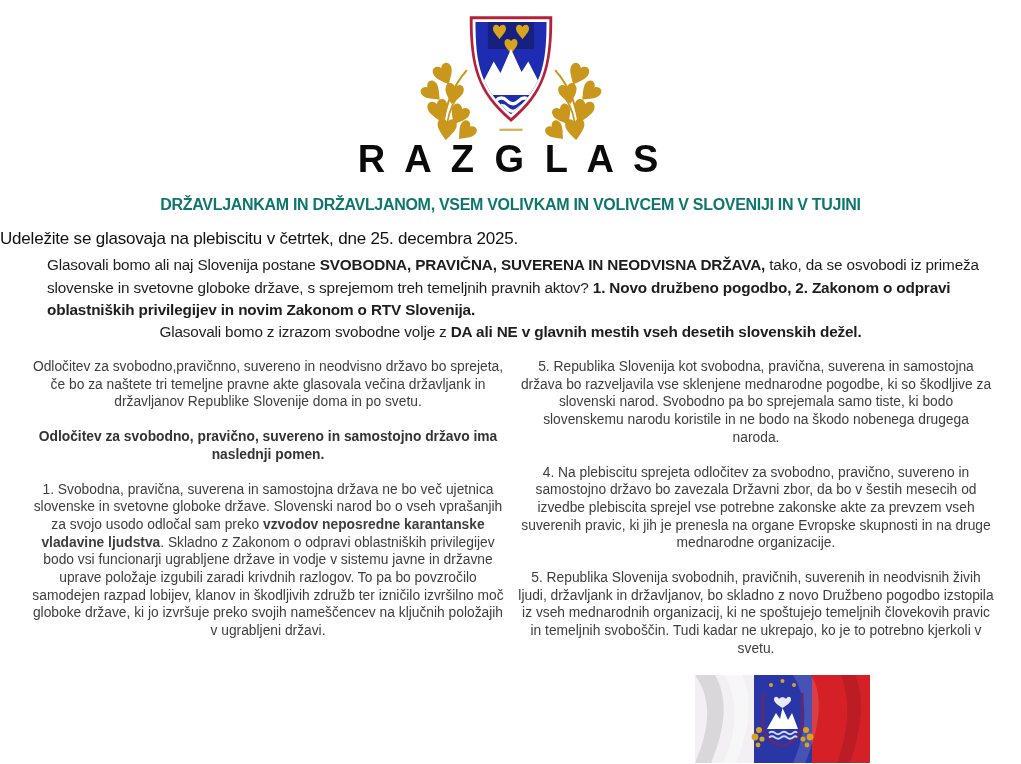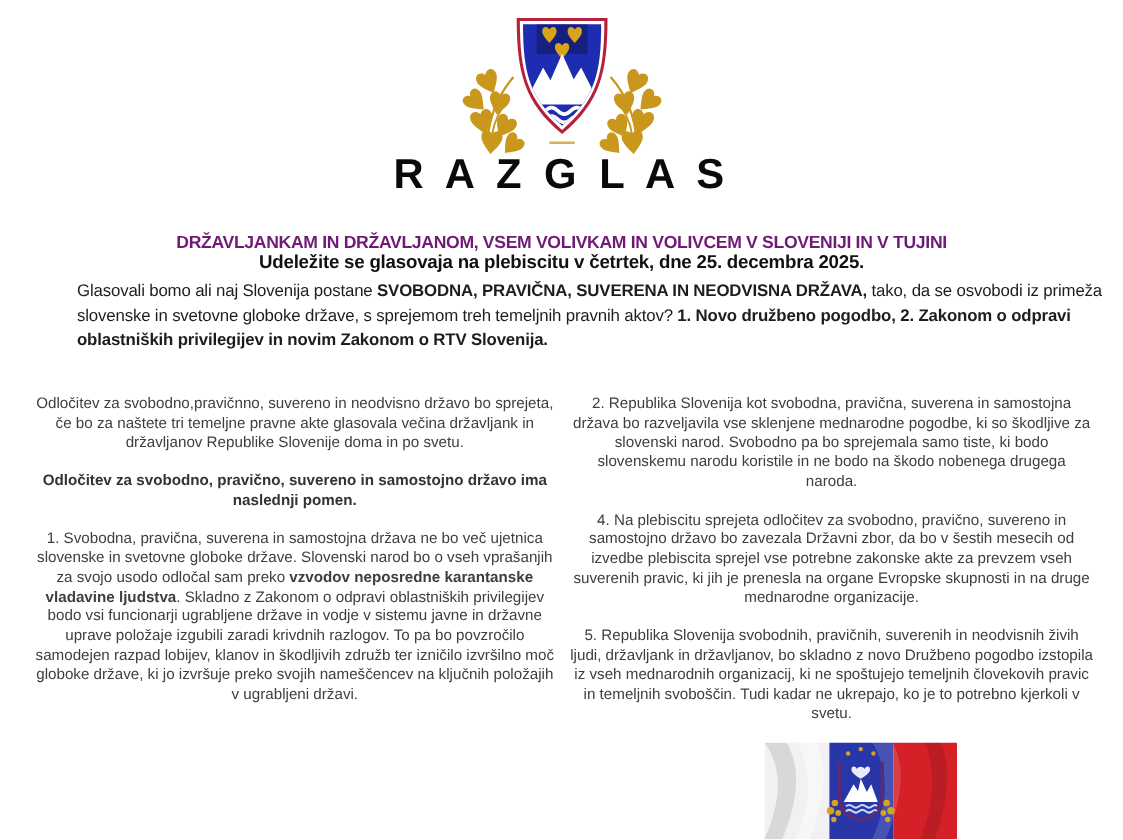--- a/index.html
+++ b/index.html
@@ -7,30 +7,30 @@
   .page {
     position:relative; width:1021px; height:764px; background:#ffffff;
     overflow:hidden; font-family:"Liberation Sans", sans-serif; color:#3d3d3d;
   }
   .coat { position:absolute; top:4px; left:50%; transform:translateX(-50%); }
   .title {
     position:absolute; top:138px; left:0; width:100%; text-align:center;
     font-size:38px; font-weight:bold; color:#0a0a0a; letter-spacing:5px; white-space:nowrap;
   }
   .subtitle {
-    position:absolute; top:212px; left:0; width:100%; text-align:center;
-    font-size:16px; font-weight:bold; color:#701a75; letter-spacing:-0.3px; white-space:nowrap;
+    position:absolute; top:196px; left:0; width:100%; text-align:center;
+    font-size:16px; font-weight:bold; color:#0f766e; letter-spacing:-0.3px; white-space:nowrap;
   }
   .dateline {
-    position:absolute; top:229px; left:0; width:100%; text-align:center;
-    font-size:17px; font-weight:bold; color:#111111; letter-spacing:-0.2px;
+    position:absolute; top:229px; left:0; width:100%; text-align:left;
+    font-size:17px; font-weight:normal; color:#111111; letter-spacing:-0.2px;
   }
   .intro {
     position:absolute; top:254px; left:47px; width:945px;
-    font-size:15.3px; line-height:22.6px; color:#1d1d1d; letter-spacing:-0.15px;margin-left:23px;
+    font-size:15.3px; line-height:22.6px; color:#1d1d1d; letter-spacing:-0.15px;
   }
   .ballot {
     position:absolute; top:323px; left:0; width:100%; text-align:center;
     font-size:15.3px; color:#1d1d1d; letter-spacing:-0.15px;
   }
   .col { position:absolute; top:358px; width:476px; font-size:13.8px; line-height:17.7px; color:#3e3e3e;text-align:center; }
   .col-left  { left:30px; }
   .col-right { left:518px; }
   .col p { margin:0 0 17px 0; }
   .bold, b { font-weight:bold; }
@@ -98,29 +98,30 @@
       <rect x="88" y="129" width="24" height="2.4" fill="#c9971c" opacity="0.75"></rect>
     </svg>
   </div>
 
   <h1 class="title">R A Z G L A S</h1>
   <div class="subtitle">DRŽAVLJANKAM IN DRŽAVLJANOM, VSEM VOLIVKAM IN VOLIVCEM V SLOVENIJI IN V TUJINI</div>
   <div class="dateline">Udeležite se glasovaja na plebiscitu v četrtek, dne 25. decembra 2025.</div>
 
   <p class="intro"><span>Glasovali bomo ali naj Slovenija postane </span><b>SVOBODNA, PRAVIČNA, SUVERENA IN NEODVISNA DRŽAVA,</b><span> tako, da se osvobodi iz primeža slovenske  in svetovne globoke države, s sprejemom treh temeljnih pravnih aktov? </span><b>1. Novo družbeno pogodbo, 2. Zakonom o odpravi oblastniških privilegijev in novim Zakonom o RTV Slovenija.</b></p>
 
+  <div class="ballot"><span>Glasovali bomo z izrazom svobodne volje z </span><b>DA ali NE v glavnih mestih vseh desetih slovenskih dežel.</b></div>
 
   <div class="col col-left">
     <p>Odločitev za svobodno,pravičnno,  suvereno in  neodvisno državo bo sprejeta, če bo za naštete tri temeljne pravne akte glasovala večina državljank in državljanov Republike Slovenije doma  in po svetu.</p>
     <p class="bold">Odločitev za svobodno, pravično, suvereno in  samostojno državo ima naslednji pomen.</p>
     <p><span>1. Svobodna, pravična, suverena in samostojna država ne bo več ujetnica slovenske in svetovne globoke države. Slovenski narod  bo o vseh vprašanjih za svojo usodo odločal sam preko </span><b>vzvodov neposredne karantanske vladavine ljudstva</b><span>. Skladno z Zakonom o odpravi oblastniških privilegijev bodo vsi funcionarji ugrabljene države in vodje v sistemu javne in državne uprave položaje izgubili zaradi krivdnih razlogov. To pa bo povzročilo samodejen razpad lobijev, klanov in škodljivih združb ter izničilo izvršilno moč globoke države, ki jo izvršuje preko svojih nameščencev na ključnih položajih v ugrabljeni državi.</span></p>
   </div>
 
   <div class="col col-right">
-    <p>2. Republika Slovenija kot svobodna, pravična, suverena in samostojna država bo razveljavila vse sklenjene mednarodne pogodbe, ki so  škodljive za slovenski narod. Svobodno pa bo sprejemala samo tiste, ki bodo slovenskemu narodu koristile in ne bodo na škodo nobenega drugega naroda.</p>
+    <p>5. Republika Slovenija kot svobodna, pravična, suverena in samostojna država bo razveljavila vse sklenjene mednarodne pogodbe, ki so  škodljive za slovenski narod. Svobodno pa bo sprejemala samo tiste, ki bodo slovenskemu narodu koristile in ne bodo na škodo nobenega drugega naroda.</p>
     <p>4. Na plebiscitu sprejeta odločitev za svobodno, pravično, suvereno in samostojno državo bo zavezala Državni zbor, da bo v šestih mesecih od izvedbe plebiscita sprejel vse potrebne zakonske akte za prevzem vseh suverenih pravic, ki jih je prenesla na organe Evropske skupnosti in na druge mednarodne organizacije.</p>
     <p>5. Republika Slovenija svobodnih, pravičnih, suverenih in neodvisnih živih ljudi, državljank in državljanov, bo skladno z novo Družbeno pogodbo izstopila iz vseh mednarodnih organizacij, ki ne spoštujejo temeljnih človekovih pravic in temeljnih svoboščin. Tudi kadar ne ukrepajo, ko je to potrebno kjerkoli v svetu.</p>
 
     <div class="flag">
       <svg width="175" height="88" viewBox="0 0 175 88">
         <rect x="0" y="0" width="59" height="88" fill="#f2f0f3"></rect>
         <rect x="59" y="0" width="58" height="88" fill="#2836a8"></rect>
         <rect x="117" y="0" width="58" height="88" fill="#d62028"></rect>
 
         <g>

